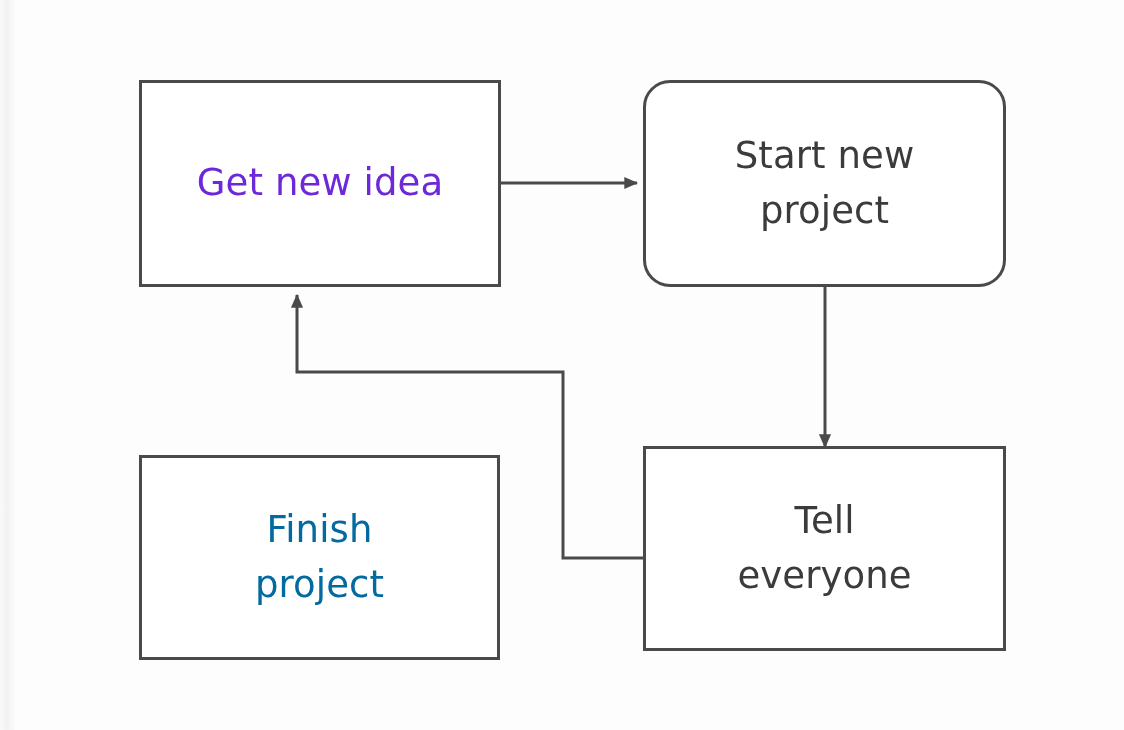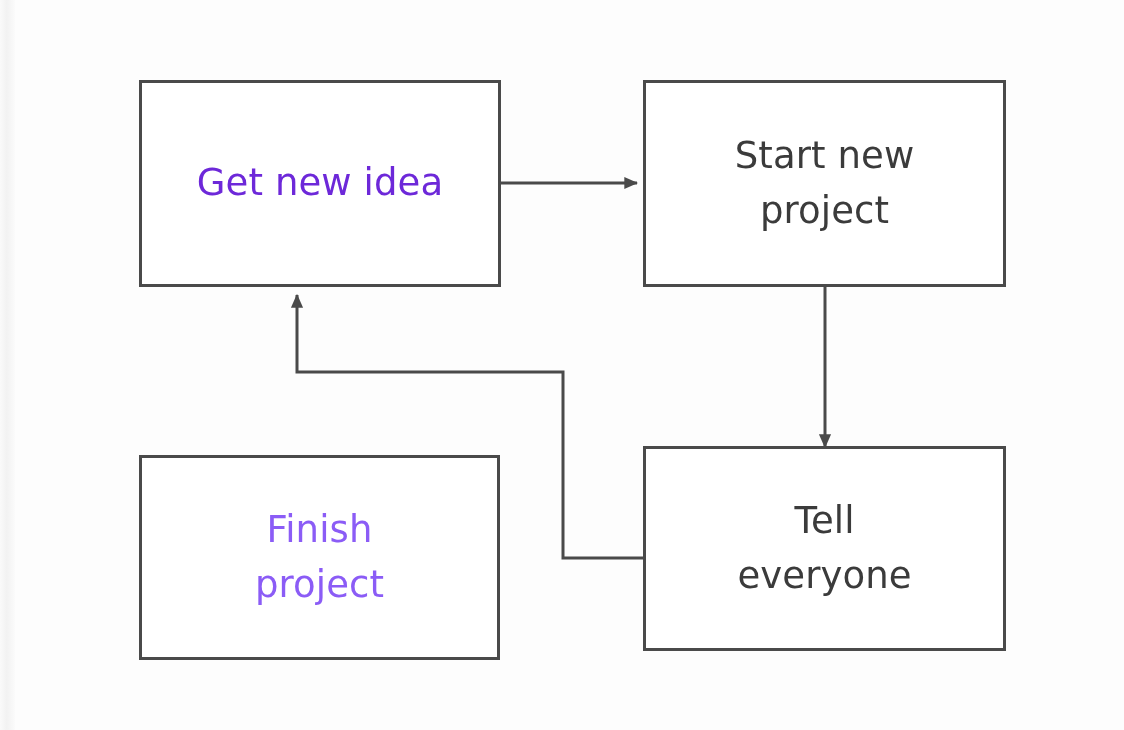--- a/index.html
+++ b/index.html
@@ -70,27 +70,27 @@
 
     <polyline fill="none" stroke="#4a4a4a" stroke-width="3" stroke-linecap="butt" stroke-linejoin="miter" marker-end="url(#arrowEnd)" points="825,287 825,447"></polyline>
 
     <polyline fill="none" stroke="#4a4a4a" stroke-width="3" stroke-linecap="butt" stroke-linejoin="miter" marker-end="url(#arrowEnd)" points="643,558 563,558 563,372 297,372 297,295"></polyline>
   </svg>
 
   <div class="node-box" id="node-0" style="left: 139px; top: 80px; width: 362px; height: 207px; background: rgb(255, 255, 255); border-color: rgb(74, 74, 74); border-width: 3px;">
     <span class="node-label" style="color: #6d28d9; font-size: 37px;">Get new idea</span>
   </div>
 
-  <div class="node-box" id="node-1" style="left: 643px; top: 80px; width: 363px; height: 207px; background: rgb(255, 255, 255); border-color: rgb(74, 74, 74); border-width: 3px;">
+  <div class="node-box" id="node-1" style="left: 643px; top: 80px; width: 363px; height: 207px; background: rgb(255, 255, 255); border-color: rgb(74, 74, 74); border-width: 3px; border-radius: 27px;">
     <span class="node-label" style="color: rgb(59, 59, 59); font-size: 37px;">Start new
 project</span>
   </div>
 
   <div class="node-box" id="node-2" style="left: 139px; top: 455px; width: 361px; height: 205px; background: rgb(255, 255, 255); border-color: rgb(74, 74, 74); border-width: 3px;">
-    <span class="node-label" style="color: #8b5cf6; font-size: 37px;">Finish
+    <span class="node-label" style="color: #0369a1; font-size: 37px;">Finish
 project</span>
   </div>
 
   <div class="node-box" id="node-3" style="left: 643px; top: 446px; width: 363px; height: 205px; background: rgb(255, 255, 255); border-color: rgb(74, 74, 74); border-width: 3px;">
     <span class="node-label" style="color: rgb(59, 59, 59); font-size: 37px;">Tell
 everyone</span>
   </div>
 
 </div>
 

